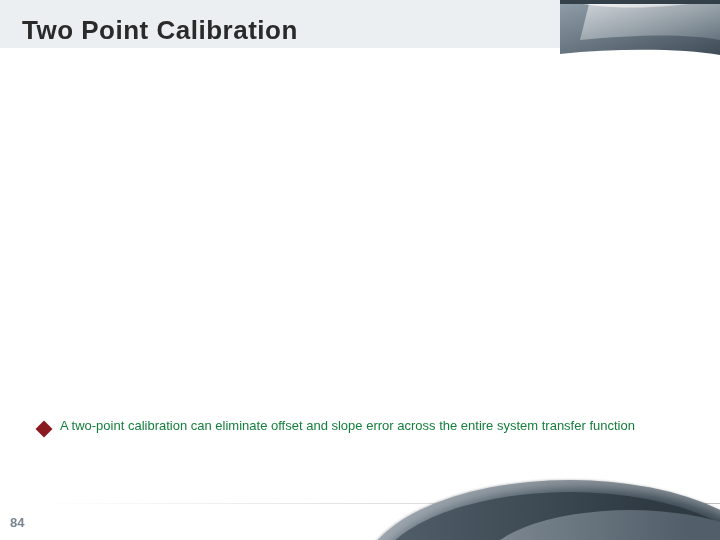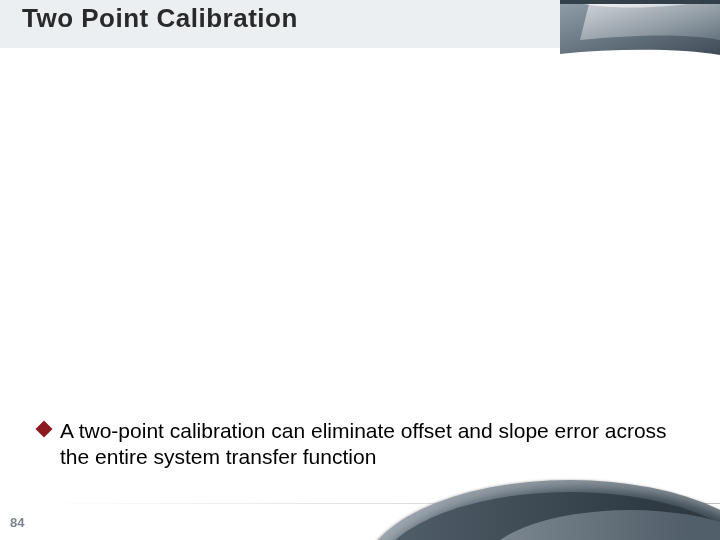--- a/index.html
+++ b/index.html
@@ -20,21 +20,21 @@
   .title-band {
     position: absolute;
     top: 0;
     left: 0;
     right: 0;
     height: 48px;
     background: #eceff2;
   }
   .title-text {
     position: absolute;
-    top: 3px;
+    top: 15px;
     left: 22px;
     font-family: "Arial Black", Arial, sans-serif;
     font-weight: 900;
     font-size: 26px;
     letter-spacing: 0.5px;
     color: #2a2a2a;
   }
   .bullet-row {
     position: absolute;
     left: 38px;
@@ -46,23 +46,23 @@
   }
   .bullet-icon {
     flex: 0 0 auto;
     width: 12px;
     height: 12px;
     transform: rotate(45deg);
     background: #8a1a20;
     margin-top: 5px;
   }
   .bullet-text {
-    font-size: 21px;
+    font-size: 13px;
     line-height: 1.25;
-    color: #000000;
+    color: #15803d;
   }
   .page-number {
     position: absolute;
     left: 10px;
     bottom: 10px;
     font-size: 13px;
     font-weight: 700;
     color: #7a868f;
   }
   .footer-band {

